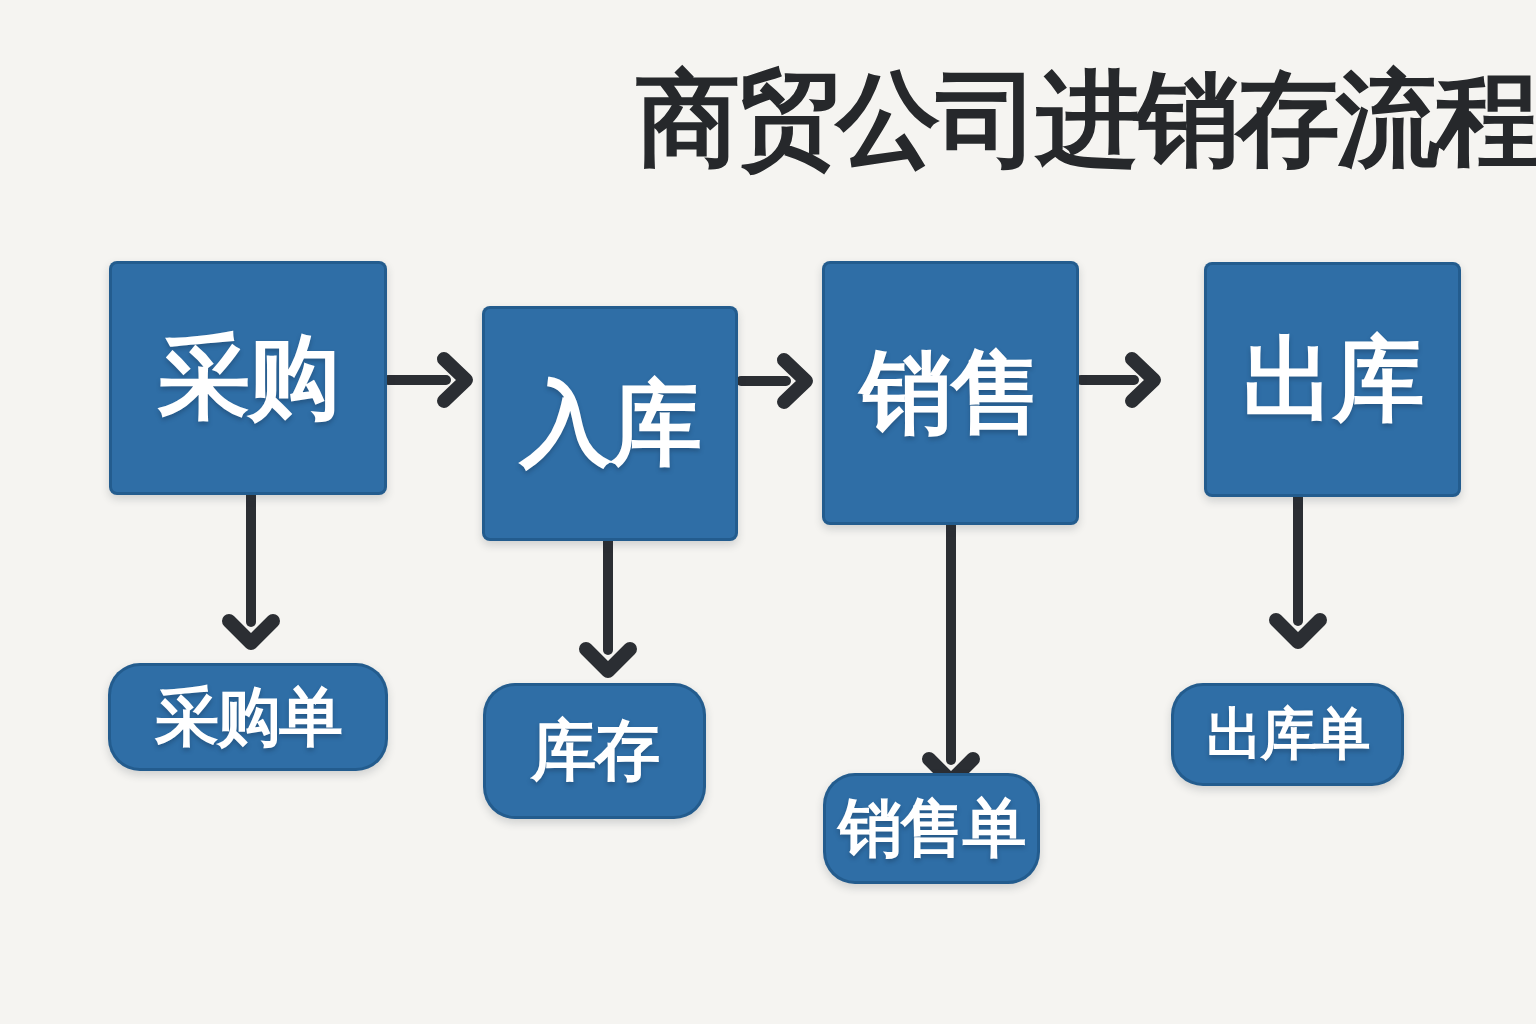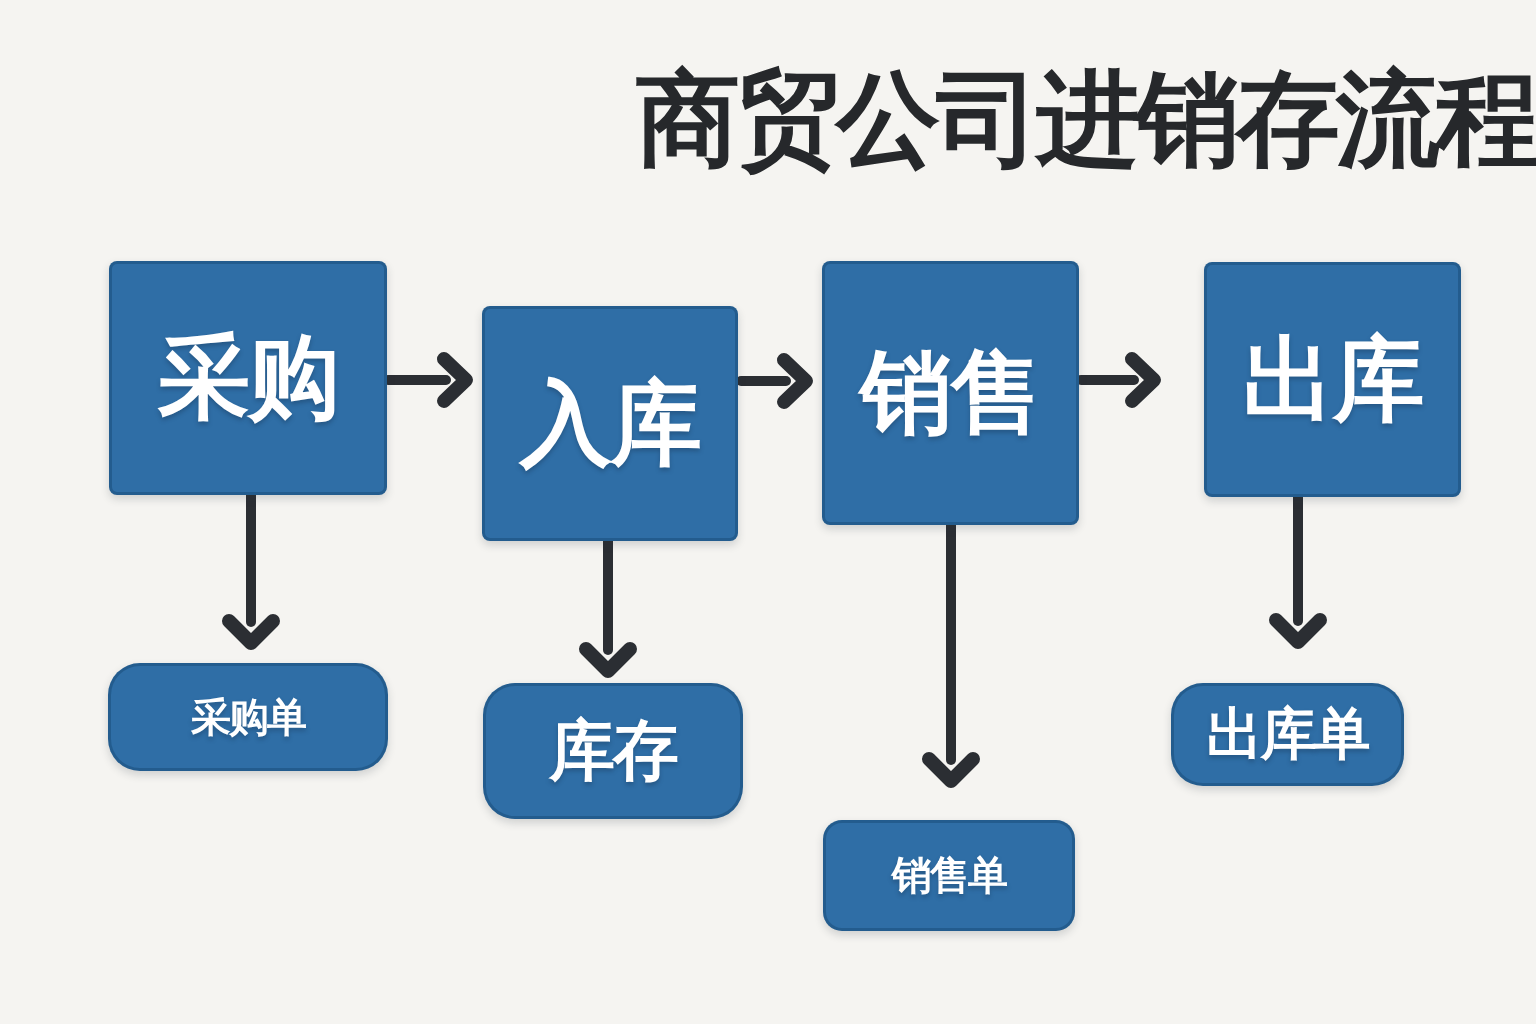--- a/index.html
+++ b/index.html
@@ -47,31 +47,31 @@
   .node .label {
     text-shadow: 0 3px 4px rgba(20, 45, 75, 0.35);
     letter-spacing: -2px;
   }
   .node.main {
     border-radius: 8px;
     font-size: 92px;
   }
   .node.doc {
     border-radius: 32px;
-    font-size: 40px;
+    font-size: 64px;
   }
   
   .node.purchase  { left: 109px;  top: 261px; width: 278px; height: 234px; }
   .node.inbound   { left: 482px;  top: 262px; width: 256px; height: 235px; margin-top: 44px; }
   .node.sales     { left: 822px;  top: 261px; width: 257px; height: 264px; }
   .node.outbound  { left: 1170px; top: 262px; width: 257px; height: 235px; margin-left: 34px; }
   
   .node.purchase-order { left: 108px;  top: 663px; width: 280px; height: 108px; }
-  .node.inventory      { left: 483px;  top: 683px; width: 260px; height: 136px; font-size: 66px; justify-content: center; }
-  .node.sales-order    { left: 823px;  top: 820px; width: 252px; height: 111px; border-radius: 19px; }
+  .node.inventory      { left: 483px;  top: 683px; width: 223px; height: 136px; font-size: 66px; justify-content: center; }
+  .node.sales-order    { left: 823px;  top: 773px; width: 217px; height: 111px; }
   .node.outbound-order { left: 1171px; top: 683px; width: 233px; height: 103px; font-size: 56px; }
   .arrow-layer {
     position: absolute;
     left: 0;
     top: 0;
     width: 1536px;
     height: 1024px;
     pointer-events: none;
   }
   .arrow-layer .stem {

